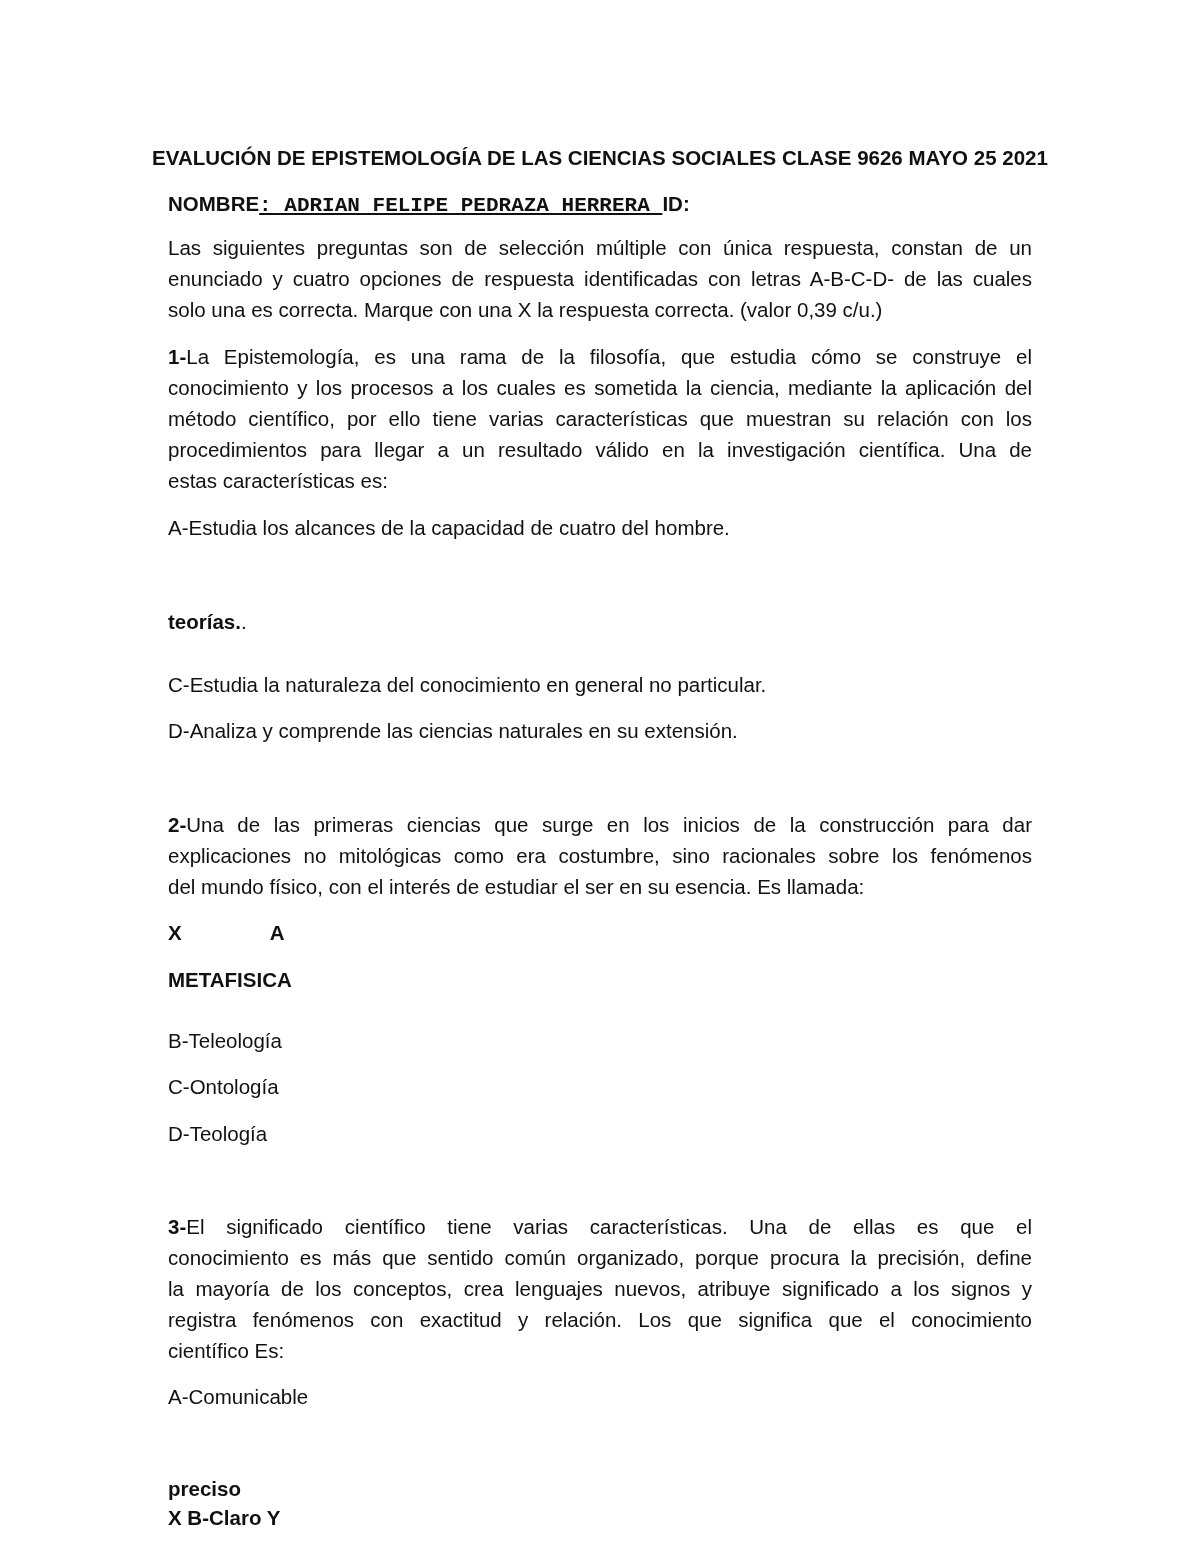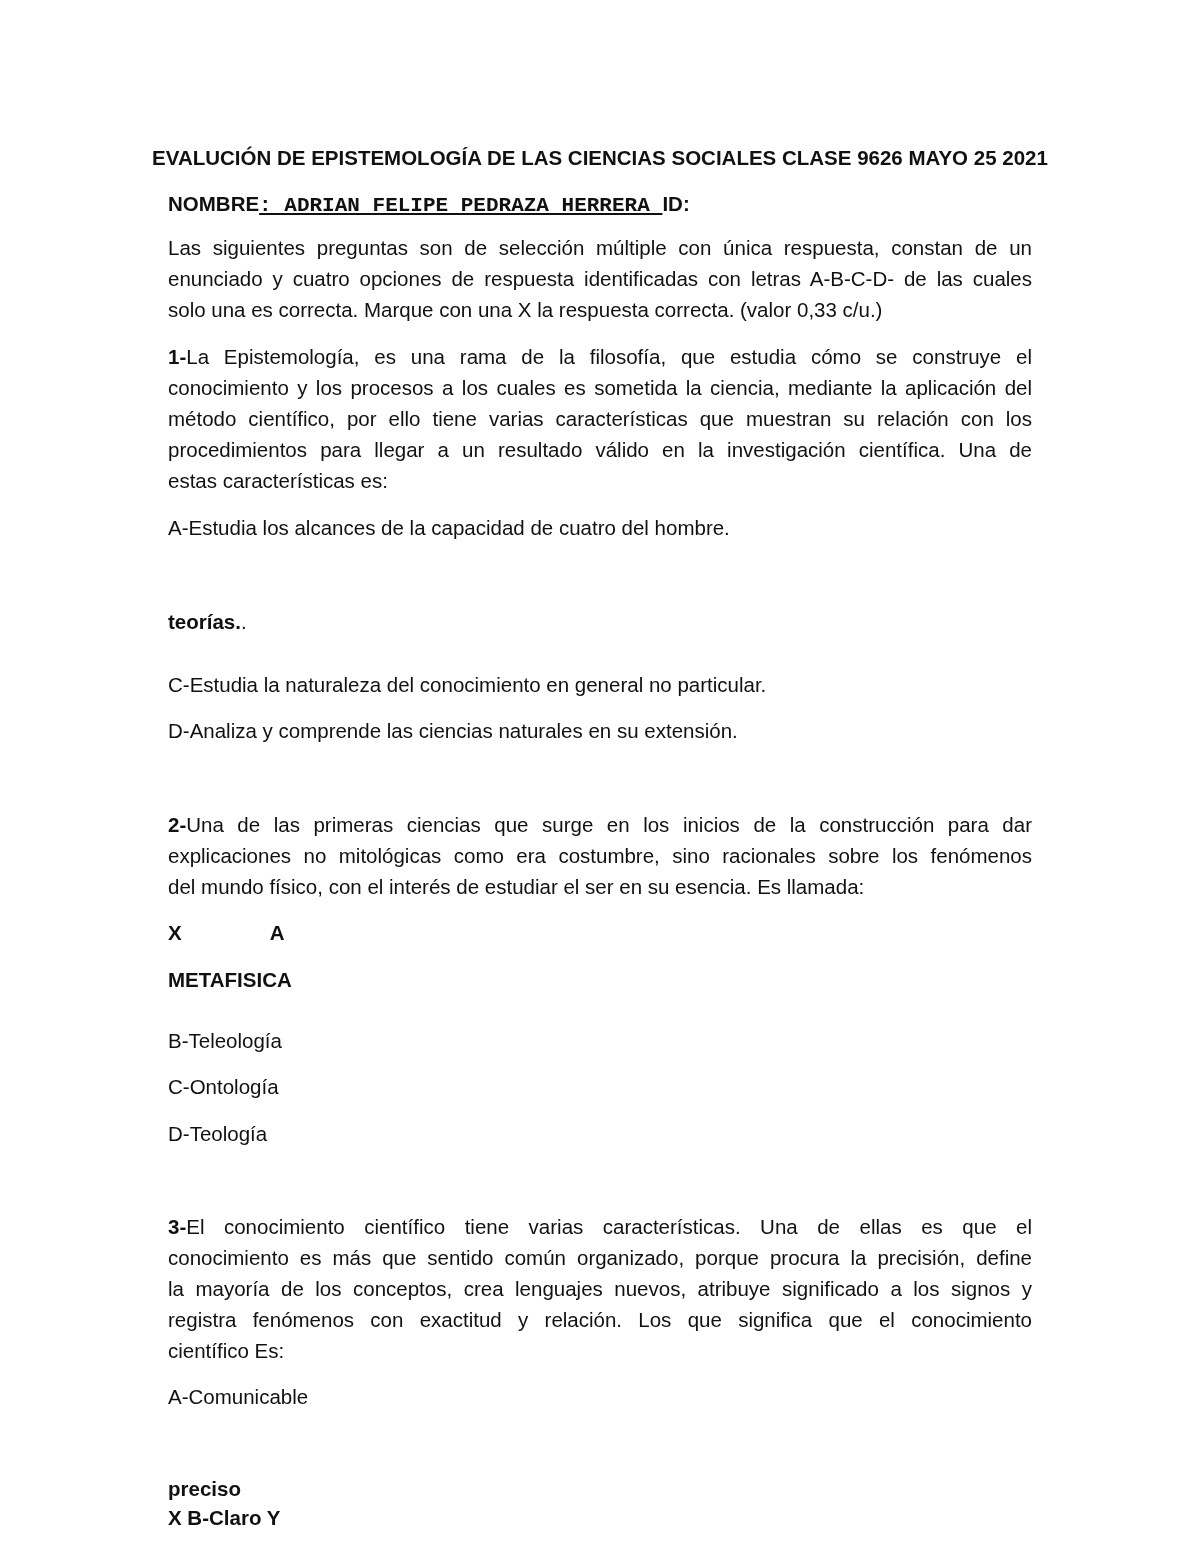--- a/index.html
+++ b/index.html
@@ -19,21 +19,21 @@
 <div class="page">
 
   <div class="ln title" style="top:148px">EVALUCIÓN DE EPISTEMOLOGÍA DE LAS CIENCIAS SOCIALES CLASE 9626 MAYO 25 2021</div>
 
   <div class="ln b" style="top:194px">
     <span>NOMBRE</span><span class="name">: ADRIAN FELIPE PEDRAZA HERRERA </span><span>ID:</span>
   </div>
 
   <div class="ln just" style="top:238px">Las siguientes preguntas son de selección múltiple con única respuesta, constan de un</div>
   <div class="ln just" style="top:269px">enunciado y cuatro opciones de respuesta identificadas con letras A-B-C-D- de las cuales</div>
-  <div class="ln" style="top:300px">solo una es correcta. Marque con una X la respuesta correcta. (valor 0,33 c/u.)</div>
+  <div class="ln" style="top:300px">solo una es correcta. Marque con una X la respuesta correcta. (valor 0,39 c/u.)</div>
 
   <div class="ln just" style="top:347px"><span class="b">1-</span><span>La Epistemología, es una rama de la filosofía, que estudia cómo se construye el</span></div>
   <div class="ln just" style="top:378px">conocimiento y los procesos a los cuales es sometida la ciencia, mediante la aplicación del</div>
   <div class="ln just" style="top:409px">método científico, por ello tiene varias características que muestran su relación con los</div>
   <div class="ln just" style="top:440px">procedimientos para llegar a un resultado válido en la investigación  científica. Una de</div>
   <div class="ln" style="top:471px">estas características es:</div>
 
   <div class="ln" style="top:518px">A-Estudia los alcances de la capacidad de cuatro del hombre.</div>
   <div class="ln" style="top:612px"><span class="b">teorías.</span><span>.</span></div>
   <div class="ln" style="top:675px">C-Estudia la naturaleza del conocimiento en general no particular.</div>
@@ -42,21 +42,21 @@
   <div class="ln just" style="top:815px"><span class="b">2-</span><span>Una de las primeras ciencias que surge en los inicios de la construcción para dar</span></div>
   <div class="ln just" style="top:846px">explicaciones no mitológicas como era costumbre, sino racionales sobre los fenómenos</div>
   <div class="ln" style="top:877px">del mundo físico, con el interés de estudiar el ser en su esencia. Es llamada:</div>
 
   <div class="ln b" style="top:923px"><span>X</span><span class="x-gap"></span><span>A</span></div>
   <div class="ln b" style="top:970px">METAFISICA</div>
   <div class="ln" style="top:1031px">B-Teleología</div>
   <div class="ln" style="top:1077px">C-Ontología</div>
   <div class="ln" style="top:1124px">D-Teología</div>
 
-  <div class="ln just" style="top:1217px"><span class="b">3-</span><span>El conocimiento científico tiene varias características. Una de ellas es que el</span></div>
+  <div class="ln just" style="top:1217px"><span class="b">3-</span><span>El significado científico tiene varias características. Una de ellas es que el</span></div>
   <div class="ln just" style="top:1248px">conocimiento es más que sentido común organizado, porque procura la precisión, define</div>
   <div class="ln just" style="top:1279px">la mayoría de los conceptos, crea lenguajes nuevos, atribuye significado a los signos y</div>
   <div class="ln just" style="top:1310px">registra fenómenos con exactitud y relación. Los que significa que el conocimiento</div>
   <div class="ln" style="top:1341px">científico Es:</div>
 
   <div class="ln" style="top:1387px">A-Comunicable</div>
   <div class="ln b" style="top:1508px">X B-Claro Y</div>
   <div class="ln b" style="top:1479px">preciso</div>
 
 </div>

